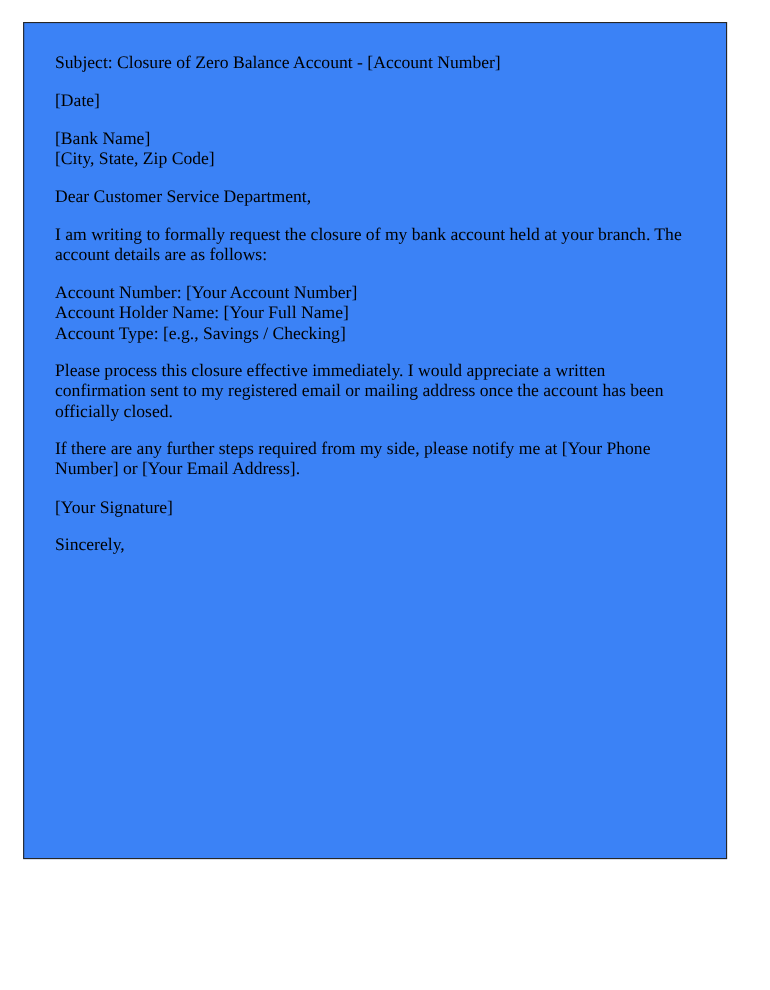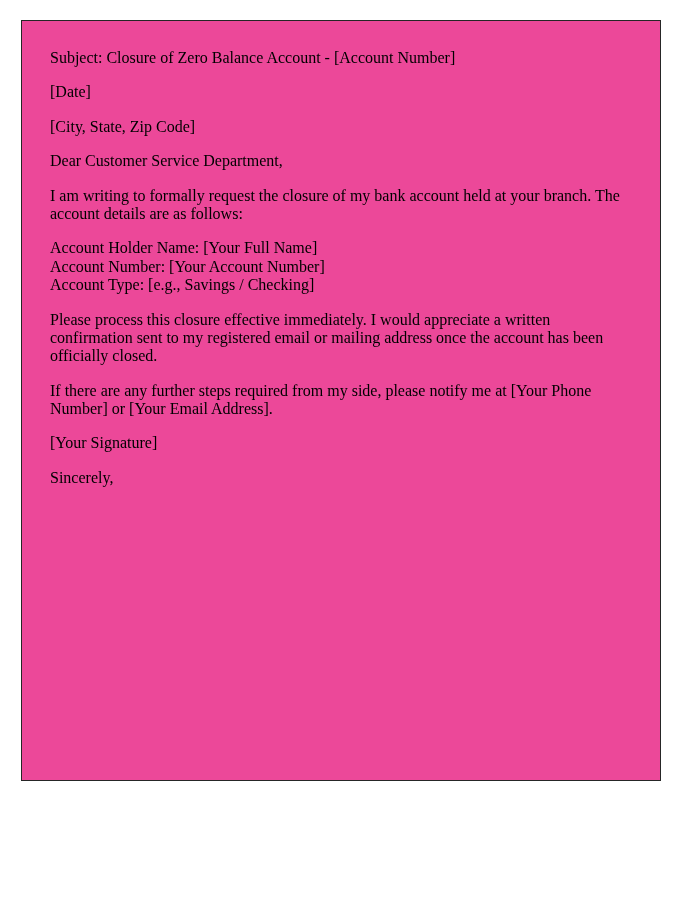--- a/index.html
+++ b/index.html
@@ -17,21 +17,21 @@
   .letter-frame {
     position: absolute;
     left: 21px;
     top: 20px;
     width: 640px;
     height: 761px;
     box-sizing: border-box;
     border: 1px solid #262626;
     padding: 12px 30px 12px 28px;
     overflow: hidden;
-    background: #ec4899;
+    background: #3b82f6;
   }
   .letter-frame p {
     margin: 16px 0;
     font-size: 16px;
     line-height: 1.15;
     color: #000000;
   }
   .line {
     display: block;
   }
@@ -39,30 +39,31 @@
 </head>
 <body>
 
 <div class="letter-frame">
 
   <p>Subject: Closure of Zero Balance Account - [Account Number]</p>
 
   <p>[Date]</p>
 
   <p>
+    <span class="line">[Bank Name]</span>
     <span class="line">[City, State, Zip Code]</span>
   </p>
 
   <p>Dear Customer Service Department,</p>
 
   <p>I am writing to formally request the closure of my bank account held at your branch. The account details are as follows:</p>
 
   <p>
+    <span class="line">Account Number: [Your Account Number]</span>
     <span class="line">Account Holder Name: [Your Full Name]</span>
-    <span class="line">Account Number: [Your Account Number]</span>
     <span class="line">Account Type: [e.g., Savings / Checking]</span>
   </p>
 
 
   <p>Please process this closure effective immediately. I would appreciate a written confirmation sent to my registered email or mailing address once the account has been officially closed.</p>
 
   <p>If there are any further steps required from my side, please notify me at [Your Phone Number] or [Your Email Address].</p>
 
 
   <p>[Your Signature]</p>

